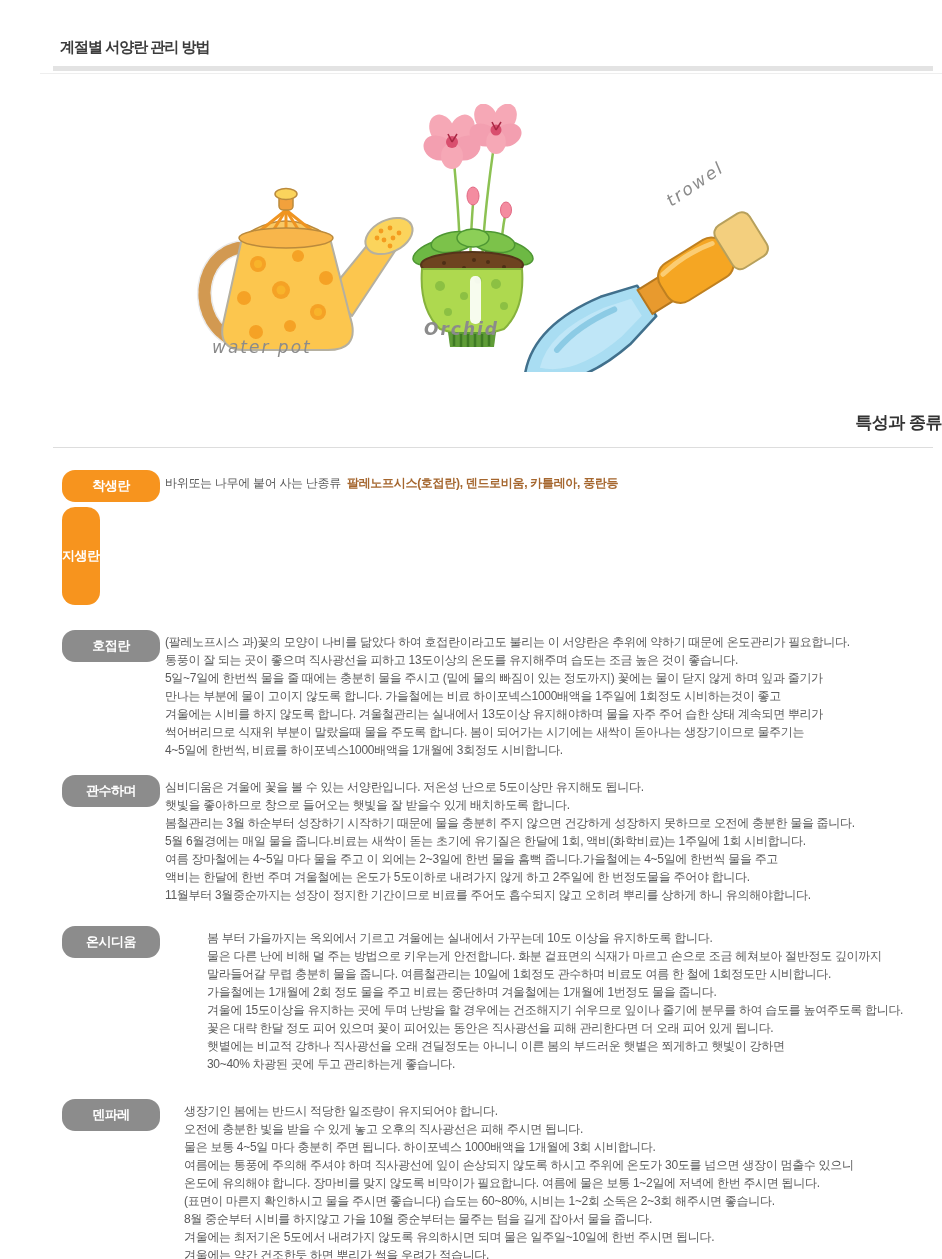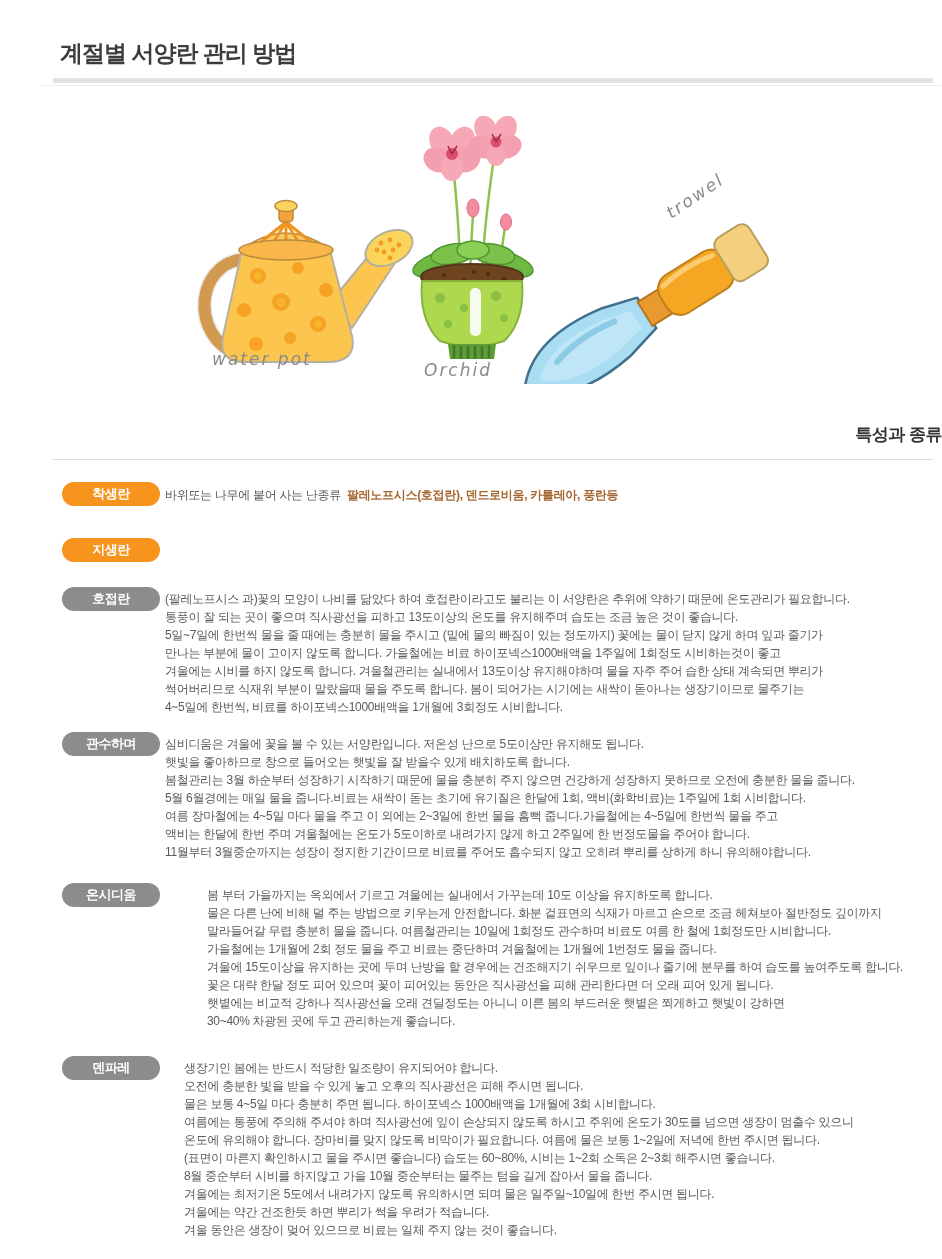--- a/index.html
+++ b/index.html
@@ -14,55 +14,55 @@
   body{
     width:942px;height:1259px;overflow:hidden;
     font-family:"Liberation Sans","DejaVu Sans",sans-serif;
     color:var(--body-text);
   }
   .page{position:relative;width:942px;height:1259px;}
 
   
   .page-title{
     margin:38px 0 0 60px;
-    font-size:23px;font-weight:700;color:var(--title-text);
+    font-size:15px;font-weight:700;color:var(--title-text);
     letter-spacing:-1px;
   }
   .divider-thick{margin:9px 9px 0 53px;height:5px;background:#e3e3e3;}
   .divider-thin{margin:2px 0 0 40px;height:1px;background:#eeeeee;}
 
   
   .illustration{position:relative;height:337px;}
   .illo{position:absolute;}
   .illo-label{
     position:absolute;color:#8b8b8b;font-size:17px;font-style:italic;
     letter-spacing:2px;font-family:"DejaVu Sans",sans-serif;
   }
   .label-waterpot{left:212px;top:263px;}
-  .label-orchid{left:424px;top:274px;}
+  .label-orchid{left:424px;top:245px;font-weight:bold;}
   .label-trowel{left:668px;top:118px;transform:rotate(-34deg);transform-origin:left center;}
 
   
   .section-heading{
     margin:0 0 0 60px;font-size:17px;font-weight:700;color:#333;letter-spacing:-0.5px;text-align:right;
   }
   .heading-underline{margin:13px 9px 0 53px;height:1px;background:#dddddd;}
 
   
   .row{display:flex;align-items:flex-start;padding-left:62px;}
   .badge{
-    flex:0 0 98px;height:24px;border-radius:13px;
+    flex:0 0 98px;height:32px;border-radius:13px;
     display:flex;align-items:center;justify-content:center;
     color:#fff;font-size:13px;font-weight:700;letter-spacing:-0.5px;
   }
   .badge-orange{background:var(--accent-orange);}
   .badge-gray{background:var(--badge-gray);}
   .row-text{margin-left:5px;padding-top:4px;font-size:12px;line-height:18px;color:var(--body-text);letter-spacing:-0.3px;}
   .type-row{margin-top:22px;}
-  .type-row + .type-row{margin-top:32px;}
+  .type-row + .type-row{margin-top:5px;flex-direction:column;}
   .hl{font-weight:700;color:var(--highlight-brown);margin-left:6px;}
 
   .care-section .row-text{white-space:pre-line;padding-top:3px;}
   .care-1{margin-top:25px;}
   .care-2{margin-top:16px;}
   .care-3{margin-top:22px;gap:42px;}
   .care-4{margin-top:26px;gap:19px;}
 </style>
 </head>
 <body>

